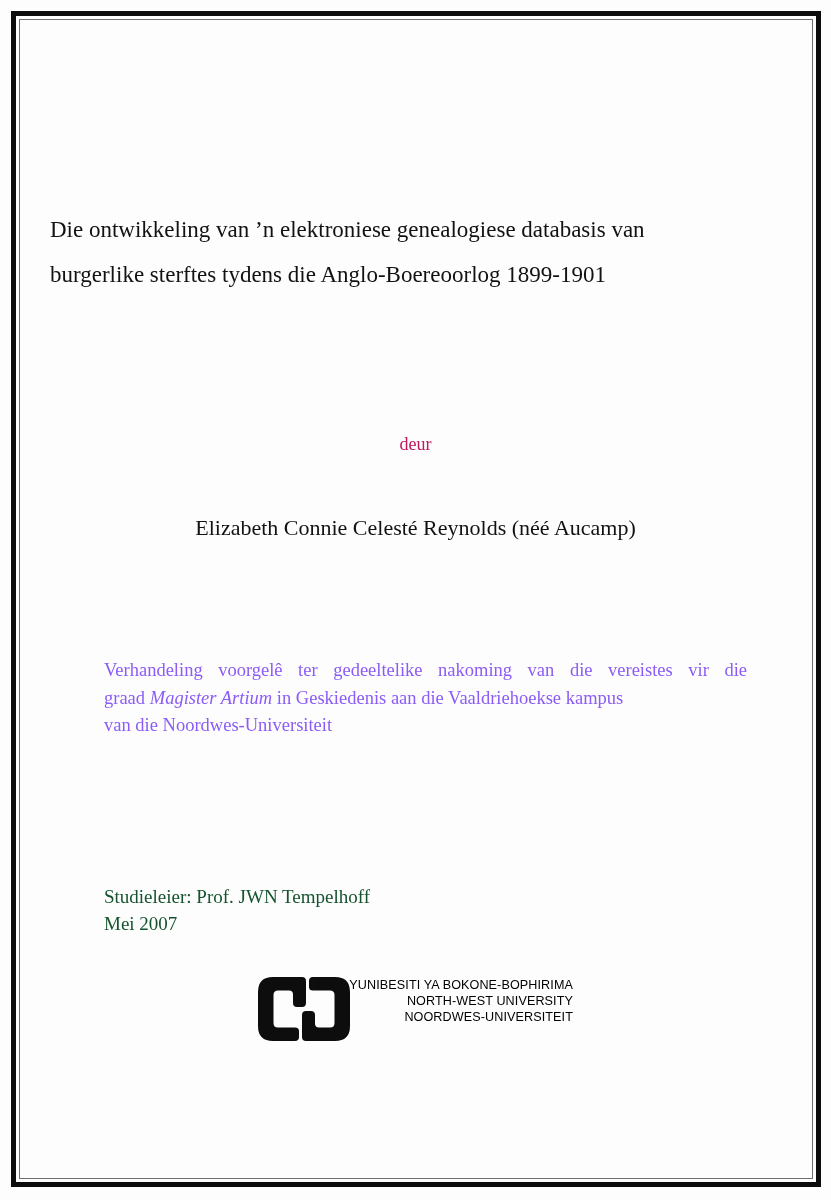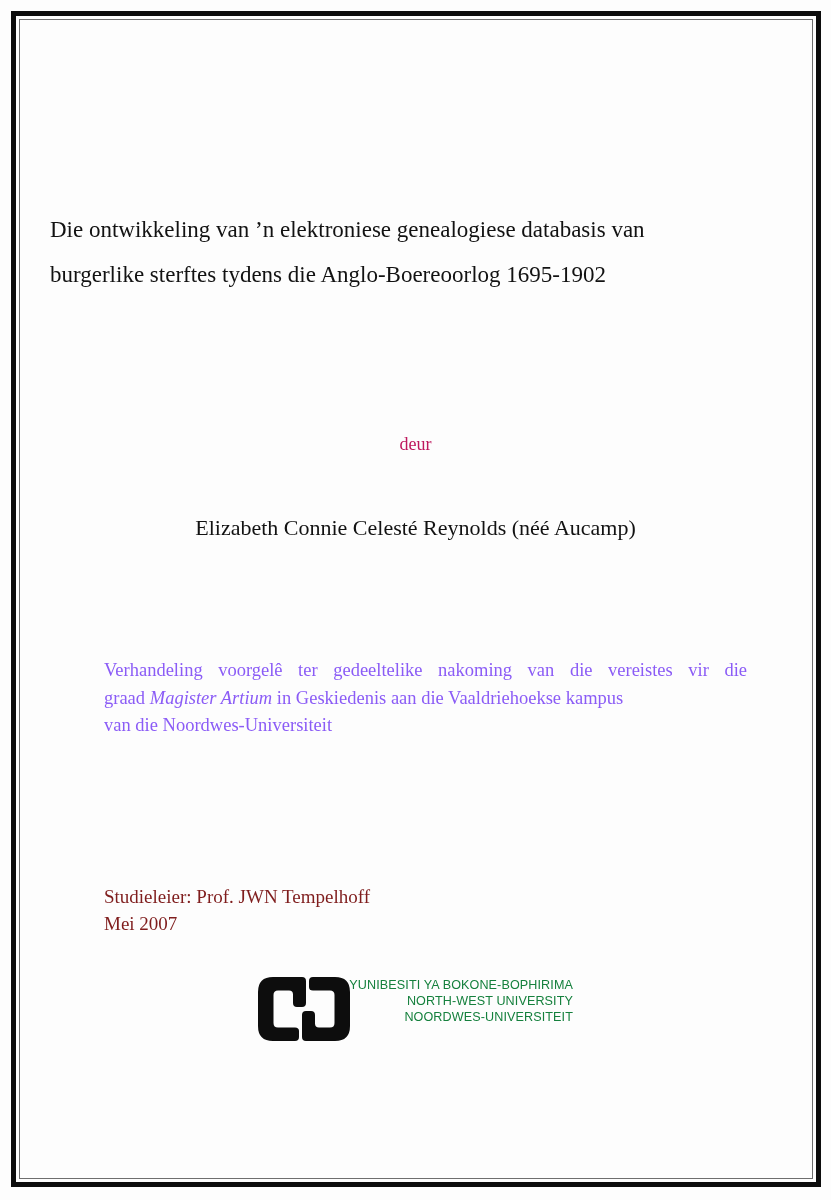--- a/index.html
+++ b/index.html
@@ -56,57 +56,57 @@
   .submission .justified {
     text-align: justify;
     text-align-last: justify;
   }
   .submission .italic { font-style: italic; }
   .supervisor-block {
     position: absolute;
     left: 104px; top: 884px;
     font-size: 19px;
     line-height: 26.5px;
-    color: #7f1d1d;
+    color: #14532d;
   }
   .logo {
     position: absolute;
     left: 257px; top: 975px;
     width: 320px; height: 70px;
   }
   .logo-mark {
     position: absolute;
     left: 0; top: 1px;
     width: 94px; height: 66px;
   }
   .logo-text {
     position: absolute;
     left: 64px; top: 2px;
     width: 252px;
     text-align: right;
     font-family: "Liberation Sans", "DejaVu Sans", sans-serif;
     font-size: 12.6px;
     line-height: 16px;
     letter-spacing: 0.1px;
-    color: #15803d;
+    color: #000000;
     white-space: nowrap;
   }
 </style>
 </head>
 <body>
 
 <div class="page">
 
   <div class="frame-outer">
     <div class="frame-inner"></div>
   </div>
 
   <div class="title-block">
     <div>Die ontwikkeling van ’n elektroniese genealogiese databasis van</div>
-    <div>burgerlike sterftes tydens die Anglo-Boereoorlog 1695-1902</div>
+    <div>burgerlike sterftes tydens die Anglo-Boereoorlog 1899-1901</div>
   </div>
 
   <div class="byline">deur</div>
 
   <div class="author">Elizabeth Connie Celesté Reynolds (néé Aucamp)</div>
 
   <div class="submission">
     <div class="justified">Verhandeling voorgelê ter gedeeltelike nakoming van die vereistes vir die</div>
     <div><span>graad </span><span class="italic">Magister Artium</span><span> in Geskiedenis aan die Vaaldriehoekse kampus</span></div>
     <div>van die Noordwes-Universiteit</div>

